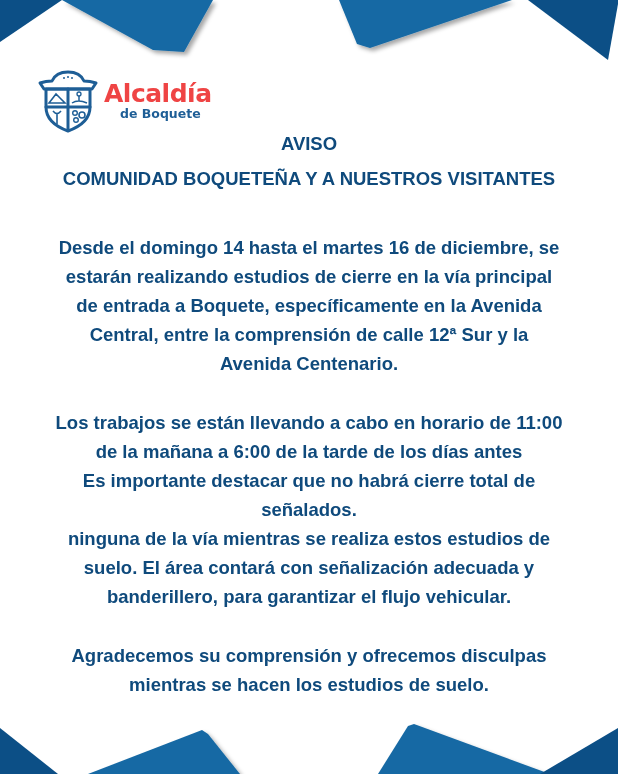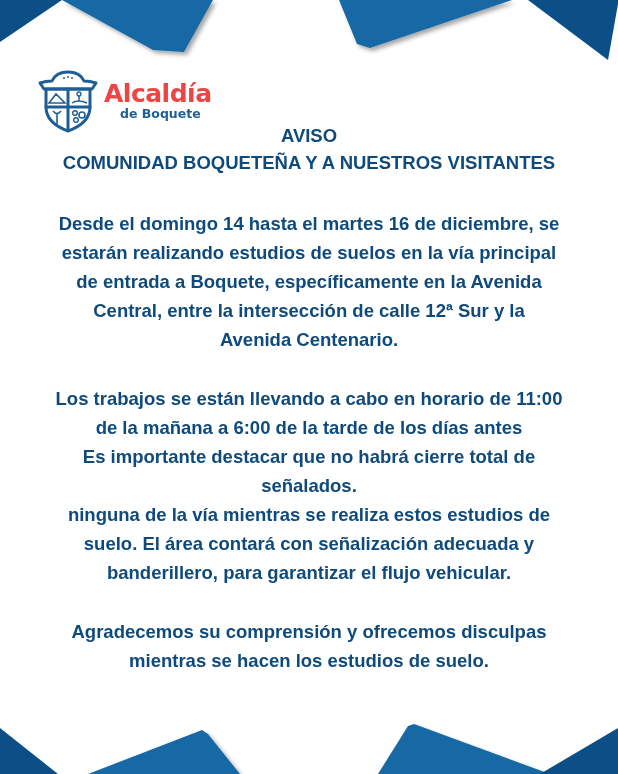--- a/index.html
+++ b/index.html
@@ -19,21 +19,21 @@
     color: #ef4444; font-size: 25px; letter-spacing: -0.5px;
   }
   .logo-sub {
     font-family: "DejaVu Sans", sans-serif; font-weight: bold;
     color: #1e5e96; font-size: 12.5px; margin-top: 2px; margin-left: 16px;
   }
   .content {
     position: absolute; left: 20px; width: 578px; top: 122px;
     text-align: center; color: #0f4a7c; font-weight: bold;
   }
-  .title { font-size: 18.5px; line-height: 27px; margin: 0; }
+  .title { font-size: 18.5px; line-height: 27px; margin: 8px; }
   .para { font-size: 18.5px; line-height: 29px; margin: 0; text-align: center; }
   .gap1 { height: 33px; }
   .gap2 { height: 30px; }
   .gap3 { height: 30px; }
 </style>
 </head>
 <body>
 
 <svg class="decor" viewBox="0 0 618 774" xmlns="http://www.w3.org/2000/svg">
   <defs>
@@ -91,23 +91,23 @@
     <span class="logo-sub">de Boquete</span>
   </div>
 </div>
 
 <div class="content">
   <p class="title">AVISO</p>
   <p class="title">COMUNIDAD BOQUETEÑA Y A NUESTROS VISITANTES</p>
   <div class="gap1"></div>
   <div>
     <p class="para">Desde el domingo 14 hasta el martes 16 de diciembre, se</p>
-    <p class="para">estarán realizando estudios de suelos en la vía principal</p>
+    <p class="para">estarán realizando estudios de cierre en la vía principal</p>
     <p class="para">de entrada a Boquete, específicamente en la Avenida</p>
-    <p class="para">Central, entre la intersección de calle 12ª Sur y la</p>
+    <p class="para">Central, entre la comprensión de calle 12ª Sur y la</p>
     <p class="para">Avenida Centenario.</p>
   </div>
   <div class="gap2"></div>
   <div>
     <p class="para">Los trabajos se están llevando a cabo en horario de 11:00</p>
     <p class="para">de la mañana a 6:00 de la tarde de los días antes</p>
     <p class="para">Es importante destacar que no habrá cierre total de</p>
     <p class="para">señalados.</p>
     <p class="para">ninguna de la vía mientras se realiza estos estudios de</p>
     <p class="para">suelo. El área contará con señalización adecuada y</p>

